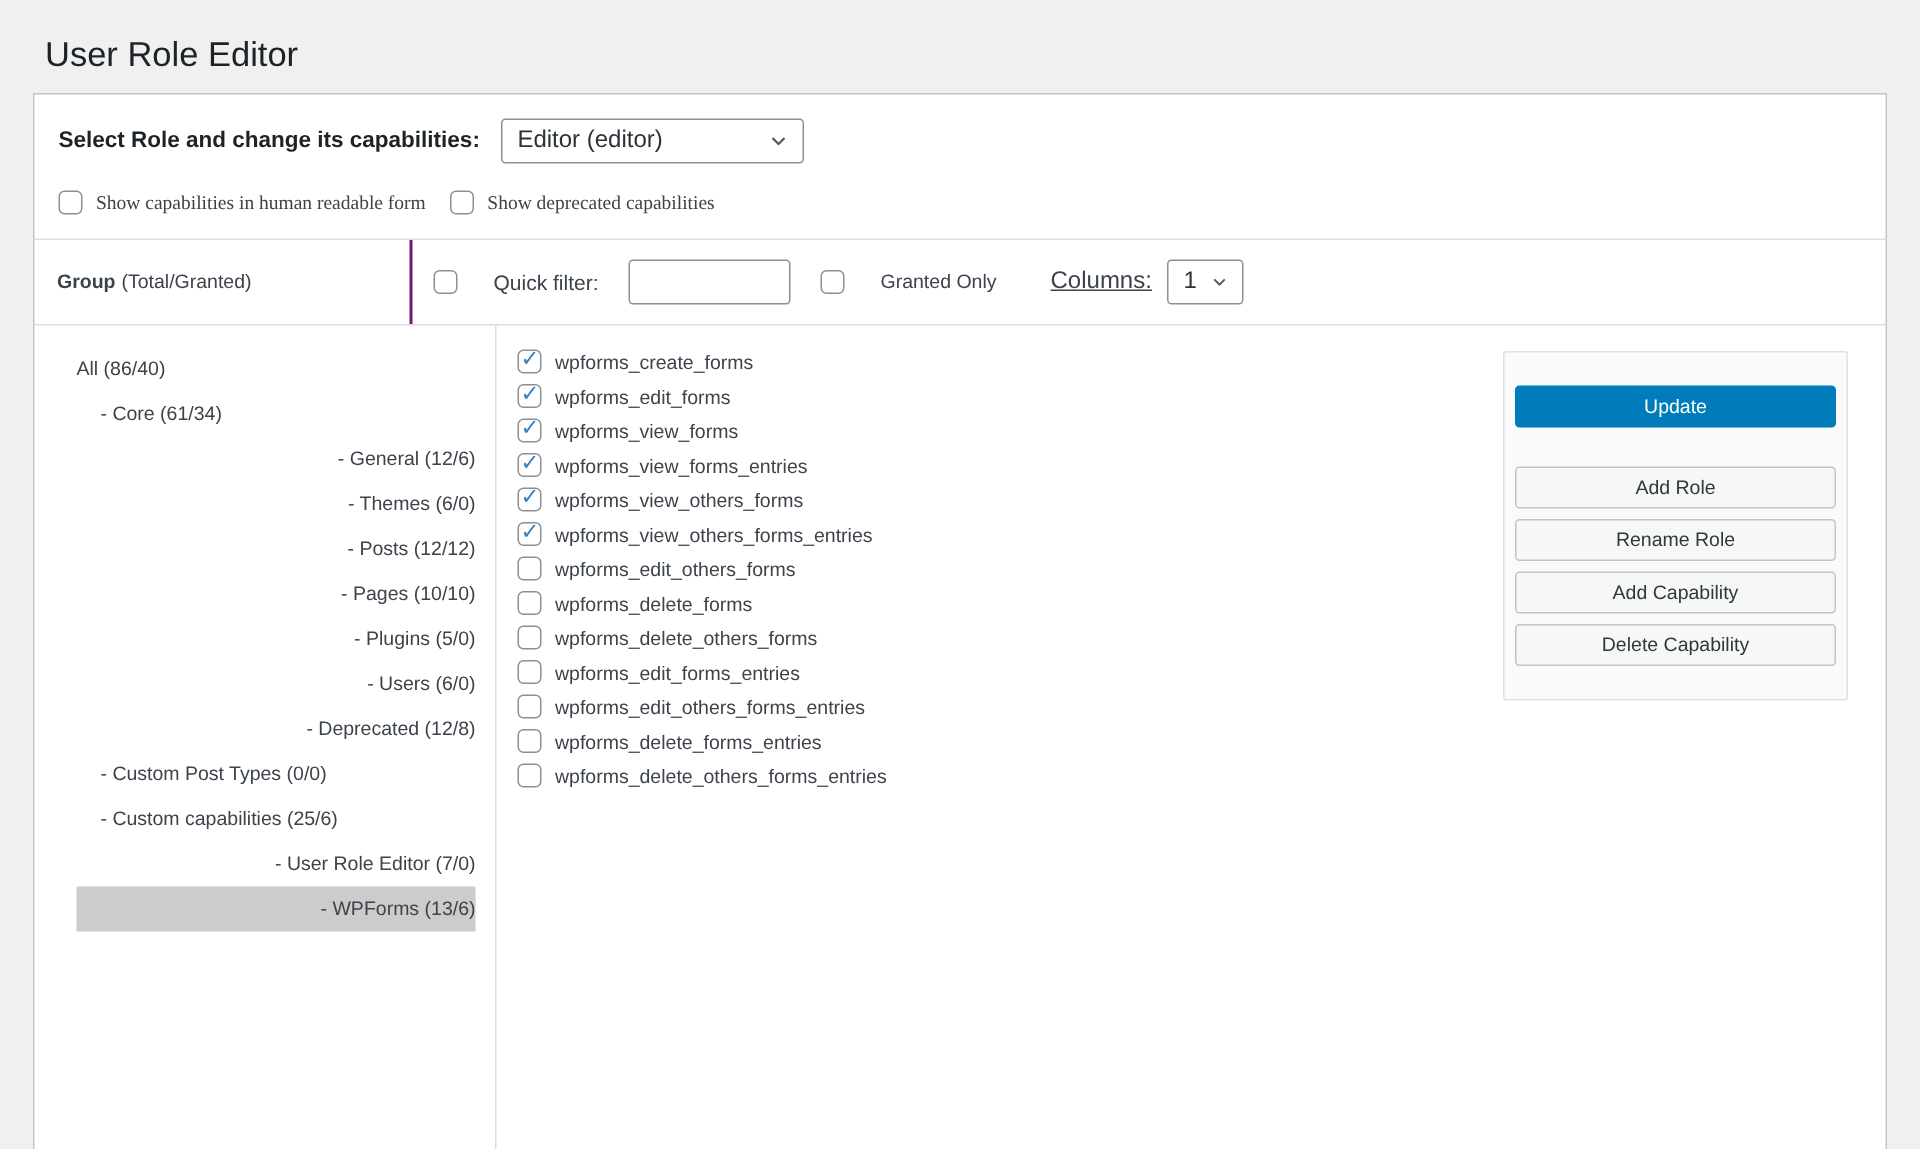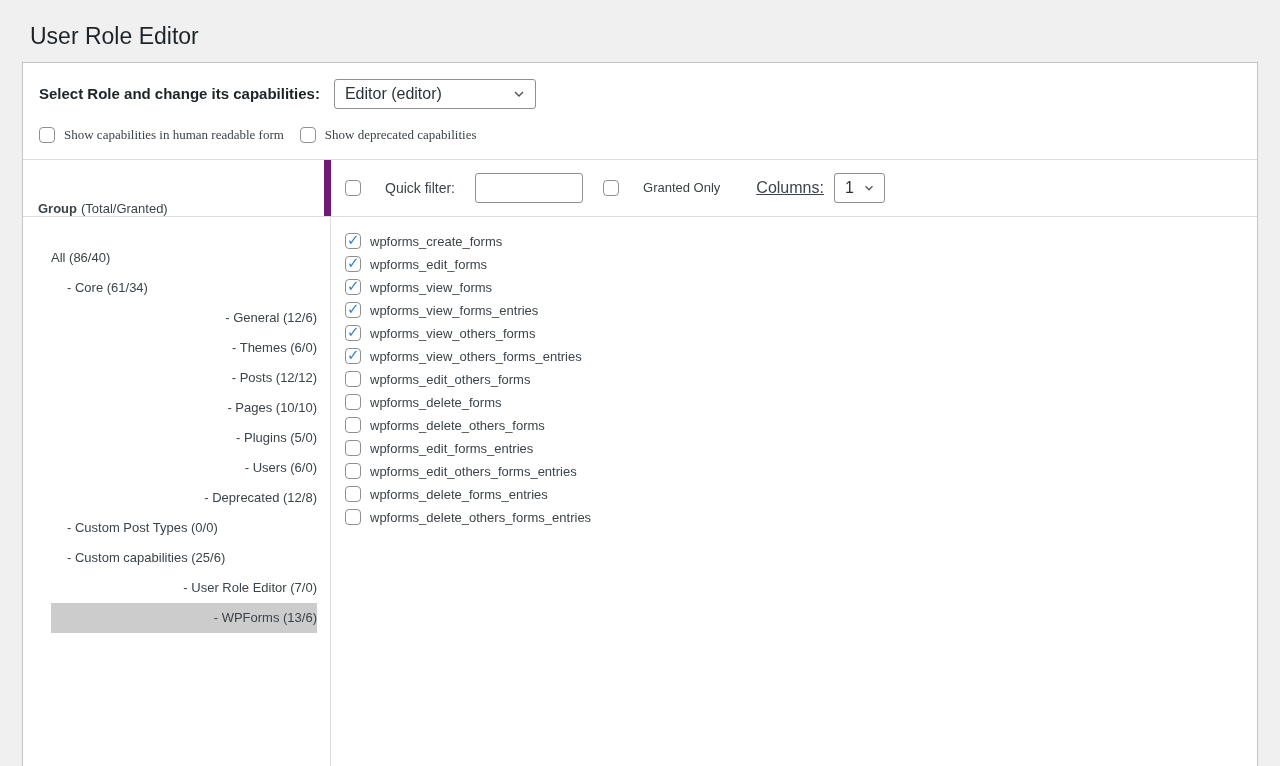--- a/index.html
+++ b/index.html
@@ -43,43 +43,43 @@
   }
   .checkbox.checked::after{
     content:"\2713";
     position:absolute;left:1px;top:-2px;
     font-size:15px;line-height:16px;font-weight:bold;
     color:var(--checkbox-check);
   }
   
   .filter-row{display:flex;border-top:1px solid #dcdcde;border-bottom:1px solid #dcdcde;}
   .filter-left{
-    width:308px;flex:none;border-right:7px solid #701a75;
-    display:flex;align-items:flex-end;height:56px;padding-left:15px;
+    width:252px;flex:none;border-right:2px solid #701a75;
+    display:flex;align-items:center;height:56px;padding-left:15px;
   }
   .group-suffix{margin-left:4px;}
   .filter-right{flex:1;display:flex;align-items:center;padding-left:14px;}
   .qf-label{margin-left:24px;font-size:14px;color:#3c434a;}
   .text-input{
     margin-left:20px;width:108px;height:30px;
     border:1px solid #8c8f94;border-radius:3px;background:#fff;
     font-family:inherit;font-size:13px;padding:0 8px;color:#2c3338;
   }
   .granted-cb{margin-left:20px;}
   .granted-label{margin-left:24px;}
   .columns-label{margin-left:36px;font-size:16px;text-decoration:underline;}
   .select-columns{margin-left:10px;}
   
   .content{flex:1;display:flex;align-items:stretch;overflow:hidden;}
   .tree-col{width:308px;flex:none;border-right:1px solid #dcdcde;padding-top:14px;}
   .tree-item{
     height:30px;line-height:30px;margin:0 13px 0 28px;
     color:#3c434a;cursor:pointer;white-space:nowrap;
   }
-  .tree-item.indent-0{padding-left:0;margin-top:12px;}
+  .tree-item.indent-0{padding-left:0;}
   .tree-item.indent-1{padding-left:16px;}
   .tree-item.indent-2{padding-left:31px;text-align:right;}
   .tree-item.selected{background:var(--selected-group-bg);}
   .caps-col{flex:1;padding:13px 0 0 14px;}
   .cap-row{display:flex;align-items:center;gap:9px;height:23px;cursor:pointer;white-space:nowrap;}
   
   .actions-col{
     width:230px;flex:none;align-self:flex-start;
     margin:17px 25px 0 0;
     background:#fafafa;border:1px solid #e0e0e0;border-radius:2px;
@@ -212,15 +212,22 @@
         </div>
         <div class="cap-row">
           <span class="checkbox"></span>
           <span>wpforms_delete_forms_entries</span>
         </div>
         <div class="cap-row">
           <span class="checkbox"></span>
           <span>wpforms_delete_others_forms_entries</span>
         </div>
       </div>
+    <div class="actions-col">
+      <button class="btn btn-primary">Update</button>
+      <button class="btn btn-secondary">Add Role</button>
+      <button class="btn btn-secondary">Rename Role</button>
+      <button class="btn btn-secondary">Add Capability</button>
+      <button class="btn btn-secondary">Delete Capability</button>
+    </div>
   </div>
 
 </div>
 
 </body></html>

